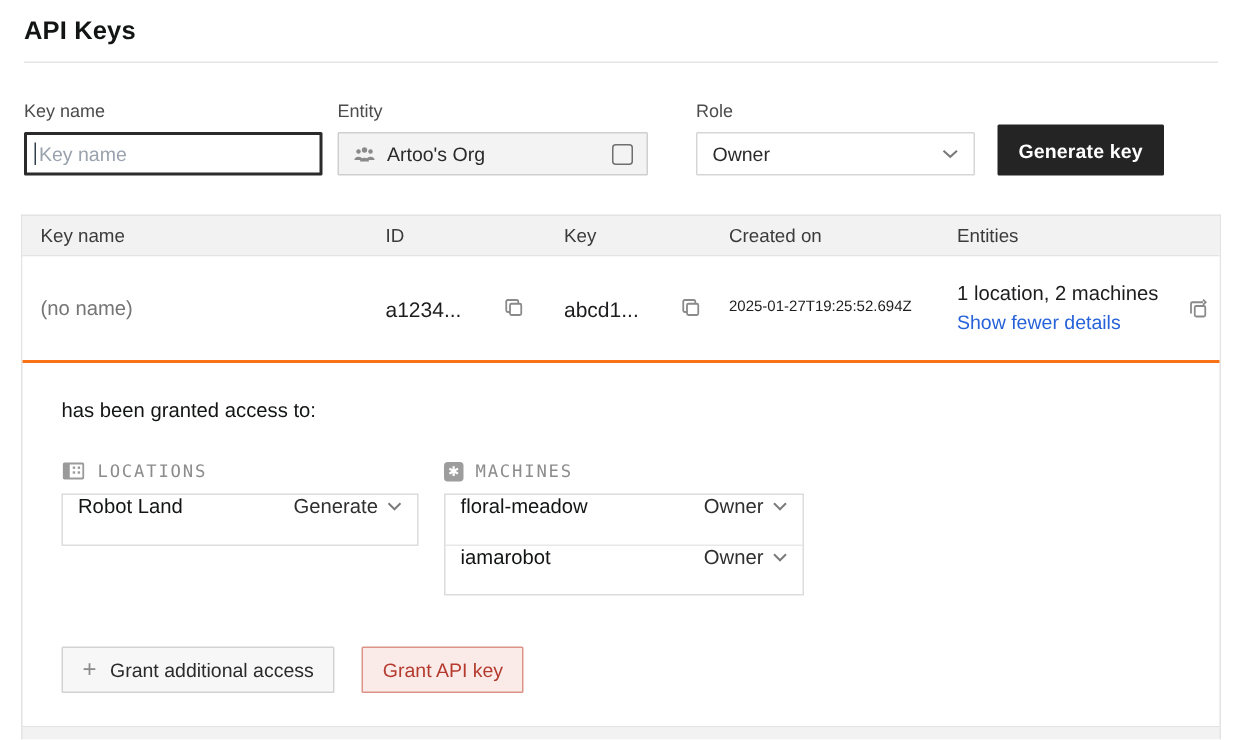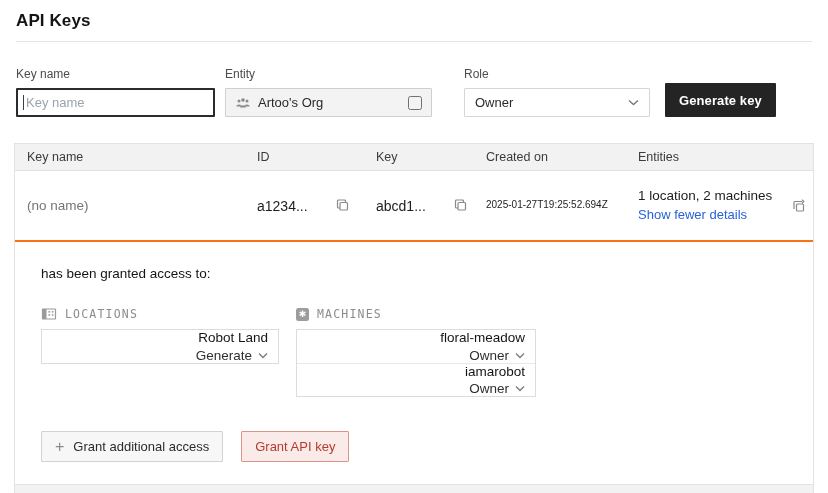--- a/index.html
+++ b/index.html
@@ -178,25 +178,24 @@
     color: #8c8c8c;
   }
   .access-box {
     border: 1px solid #dcdcdc;
     background: #fff;
   }
   .loc-box { width: 238px; }
   .mach-box { width: 240px; }
   .access-row {
     display: flex;
-    align-items: flex-end;
+    align-items: flex-start;
     justify-content: space-between;
     height: 33px;
     padding: 0 10px 0 10px;
-    flex-direction: column;
   }
   .access-row + .access-row { border-top: 1px solid #e8e8e8; }
   .access-name { font-size: 13.5px; color: #131414; }
   .role-mini {
     display: flex; align-items: center; gap: 6px;
     font-size: 13.5px; color: #2f2f2f;
     cursor: pointer;
     background: none; border: none;
     font-family: "Liberation Sans", sans-serif;
   }

